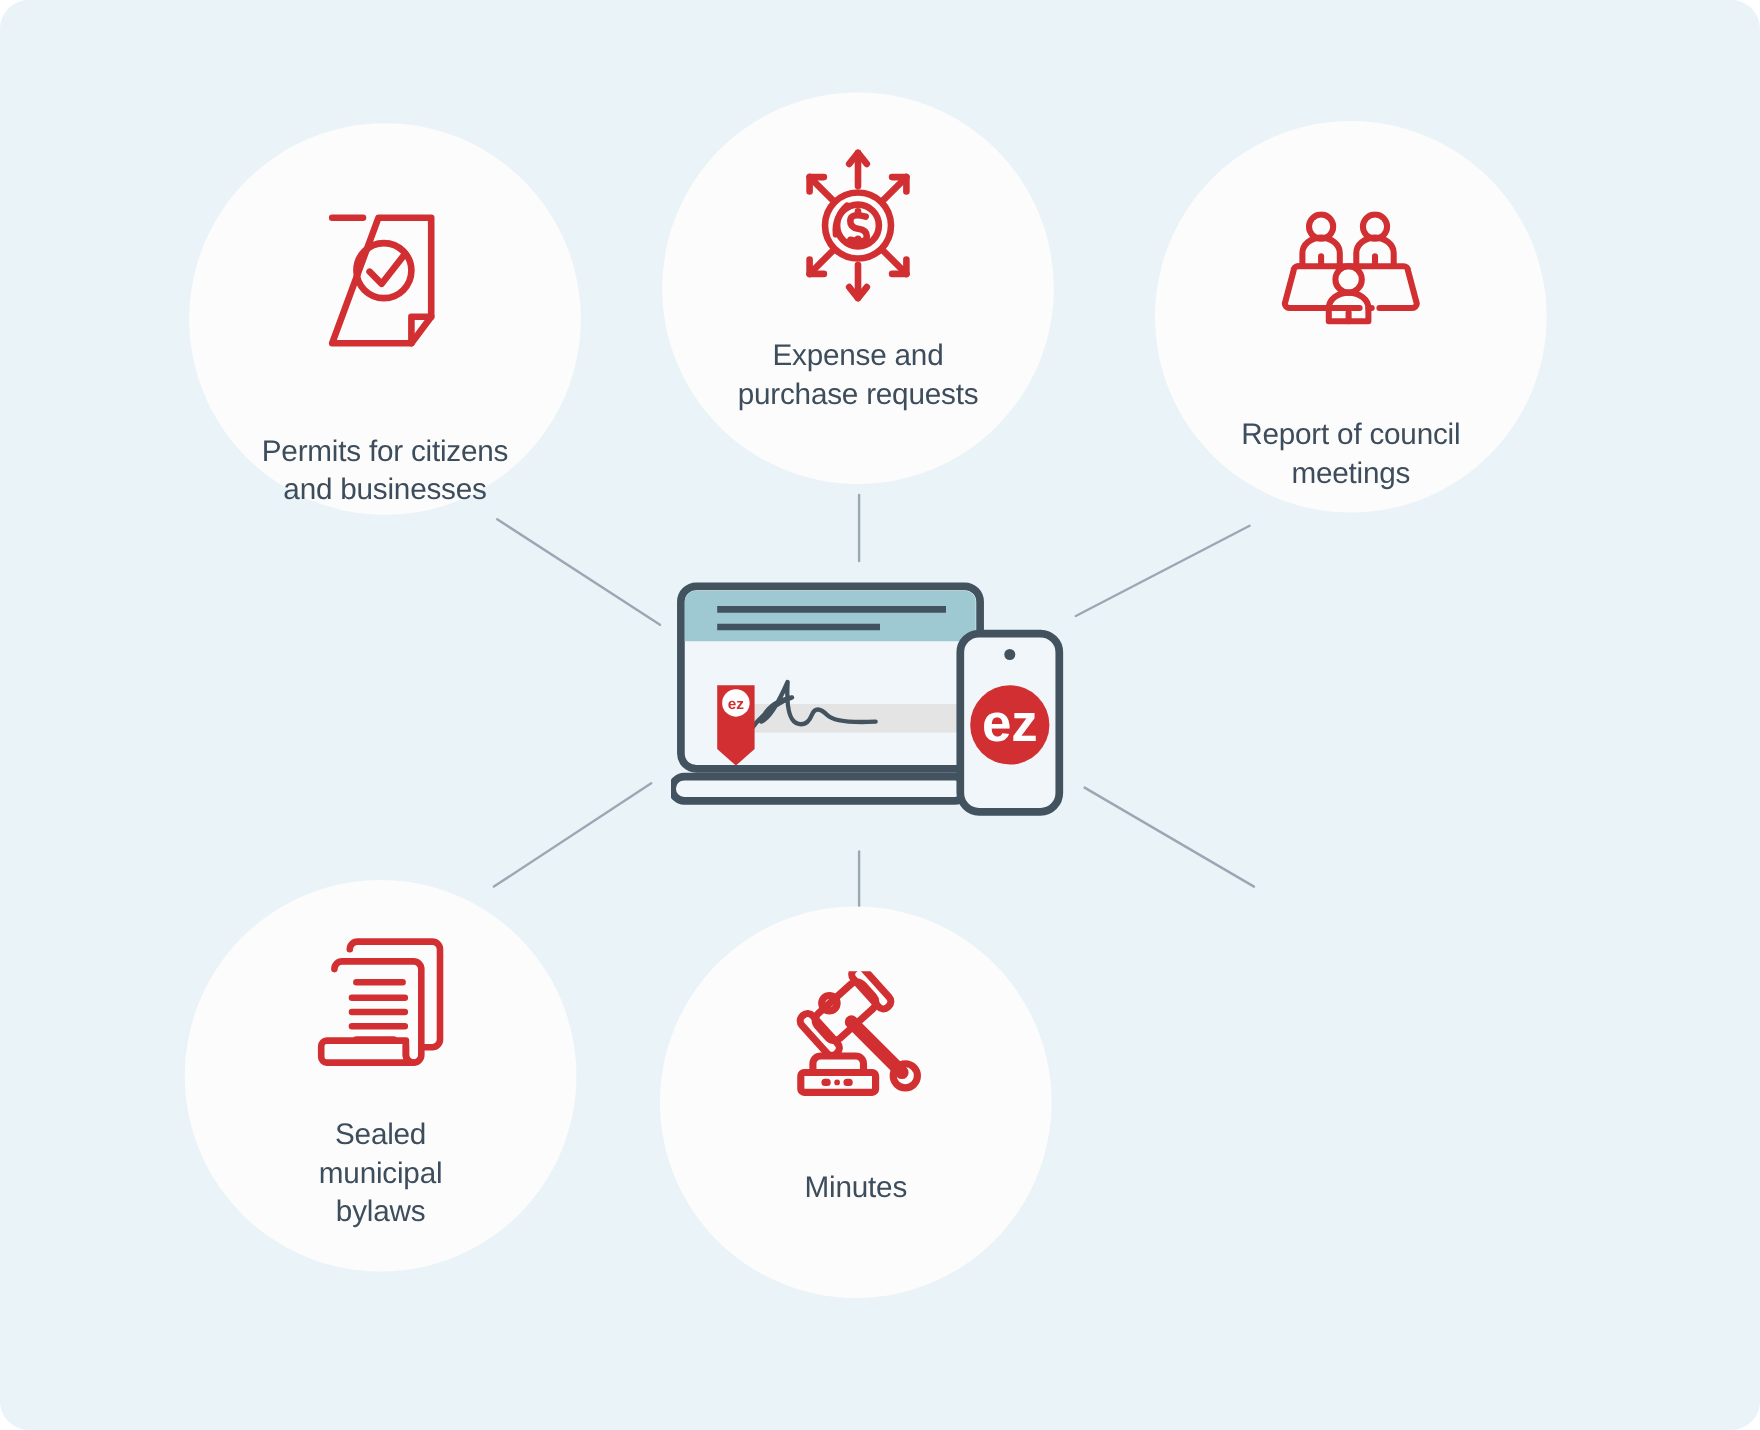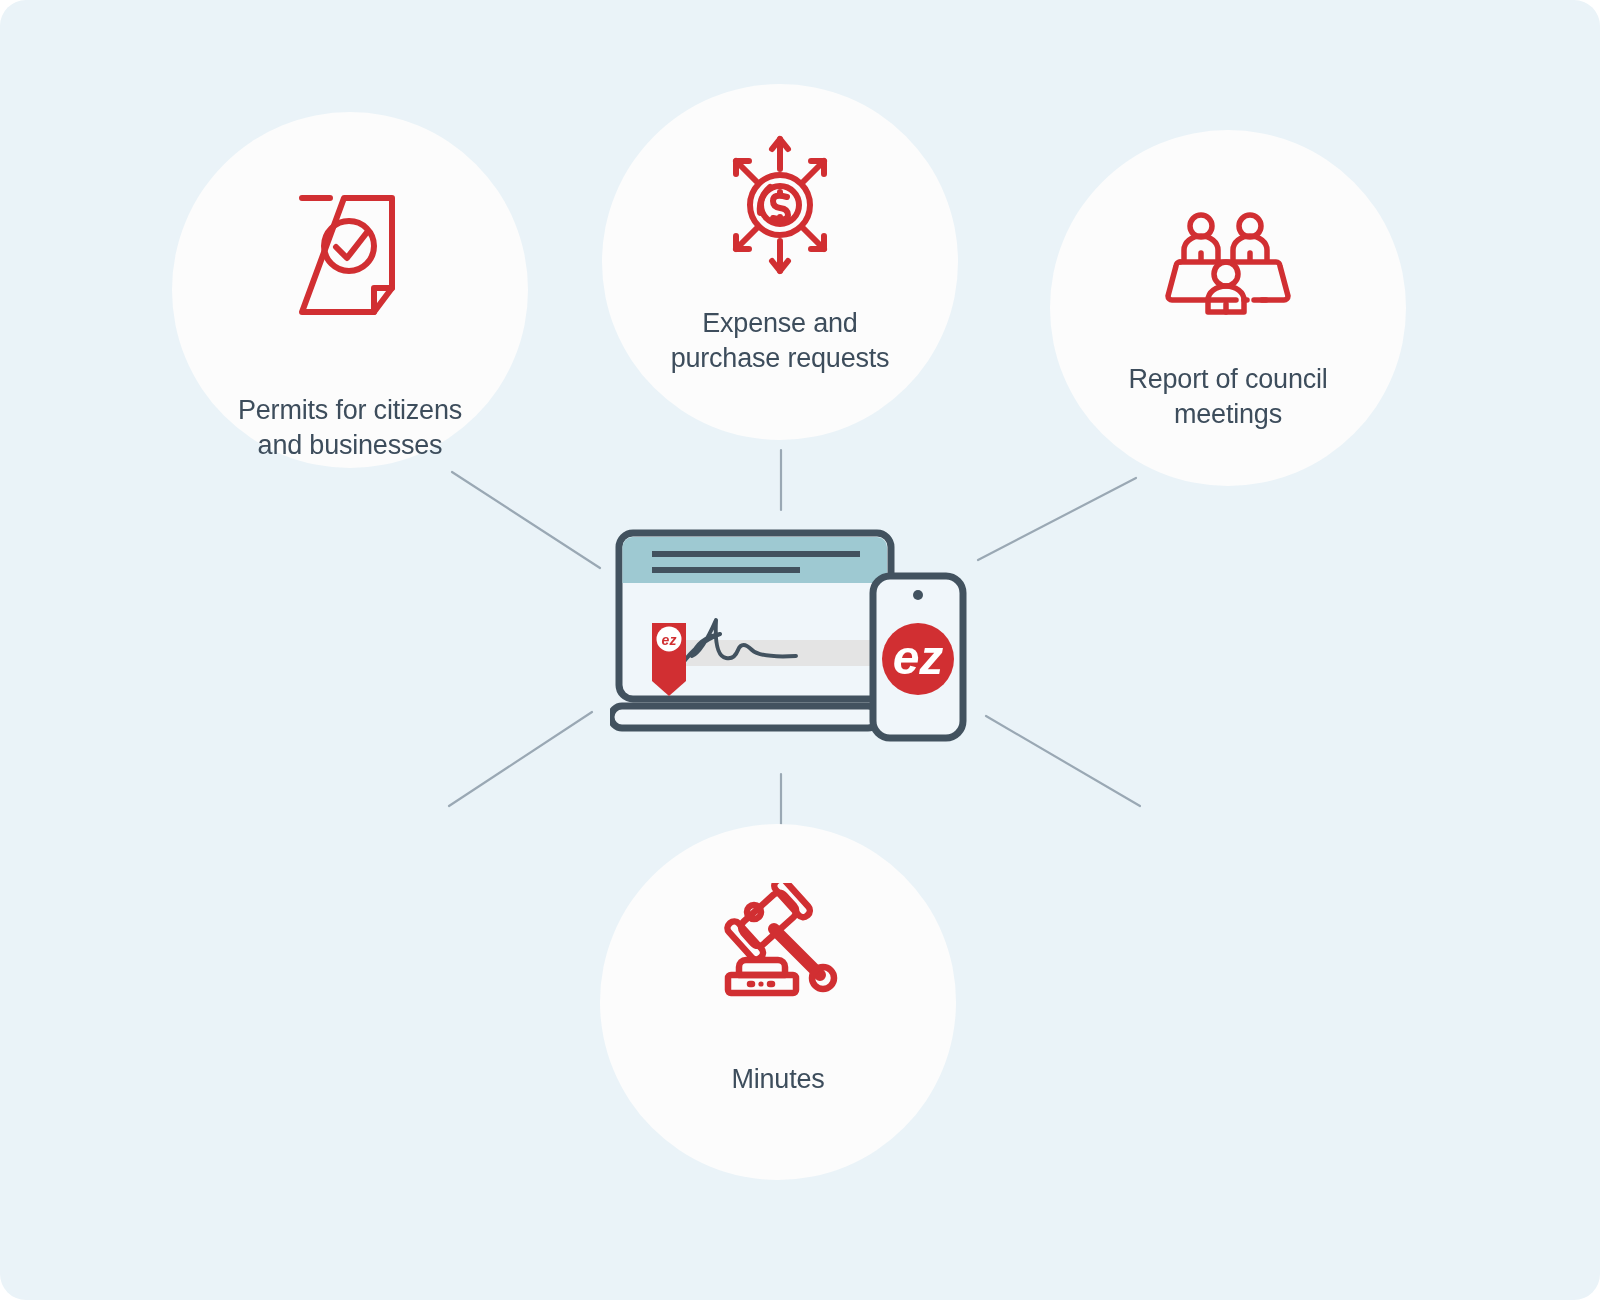--- a/index.html
+++ b/index.html
@@ -55,21 +55,21 @@
     font-size: 27px;
     line-height: 1.30;
     letter-spacing: -0.2px;
     padding: 0 22px;
     white-space: pre-line;
   }
 
   
   #node-permits        { left: 172px;  top: 112px; gap: 47px;  }
   #node-expense        { left: 602px;  top: 84px;   }
-  #node-council        { left: 1050px; top: 130px;  }
+  #node-council        { left: 1050px; top: 110px; gap: 36px;  }
   #node-bylaws         { left: 168px;  top: 800px;  }
   #node-minutes        { left: 600px;  top: 824px;  }
   #node-agreements     { left: 1048px; top: 800px;  }
 
   #node-permits .node-icon     { padding-top: 78px; }
   #node-expense .node-icon     { padding-top: 56it; padding-top: 56px; }
   #node-council .node-icon     { padding-top: 72px; }
   #node-bylaws .node-icon      { padding-top: 46px; }
   #node-minutes .node-icon     { padding-top: 56px; }
   #node-agreements .node-icon  { padding-top: 36px; }
@@ -81,21 +81,20 @@
   #node-minutes .node-label    { padding-top: 52px; }
   #node-agreements .node-label { padding-top: 62px; }
 
   
   #center-devices {
     position: absolute;
     left: 610px;
     top: 528px;
     width: 380px;
     height: 230px;
-    font-style: italic;
   }
 </style>
 </head>
 <body>
 
 <div id="canvas">
 
   <svg id="connectors" viewBox="0 0 1600 1300" xmlns="http://www.w3.org/2000/svg">
     <g stroke="#9aa8b4" stroke-width="2.2" fill="none" stroke-linecap="round">
       <line x1="452" y1="472" x2="600" y2="568"></line>
@@ -170,20 +169,37 @@
 
         <circle cx="68" cy="62" r="12"></circle>
         <path d="M50 100 V88 a18 14 0 0 1 36 0 V100 Z"></path>
         <path d="M68 100 V92"></path>
       </svg>
     </div>
     <div class="node-label">Report of council
 meetings</div>
   </div>
 
+  <div class="node" id="node-bylaws">
+    <div class="node-icon">
+      <svg width="128" height="140" viewBox="0 0 128 140" xmlns="http://www.w3.org/2000/svg" fill="none" stroke="#d12f32" stroke-width="6" stroke-linecap="round" stroke-linejoin="round">
+
+        <path d="M36 22 a7 7 0 0 1 7 -7 H111 a7 7 0 0 1 7 7 V104 a7 7 0 0 1 -7 7 H104"></path>
+
+        <path d="M22 40 a7 7 0 0 1 7 -7 H94 a7 7 0 0 1 7 7 V118 a7 7 0 0 1 -7 7 a7 7 0 0 1 -7 -7 V110"></path>
+
+        <path d="M10 110 a5 5 0 0 1 5 -5 H87 V118 a7 7 0 0 0 7 7 H15 a5 5 0 0 1 -5 -5 Z"></path>
+
+        <path d="M42 52 H84 M38 66 H86 M38 79 H86 M38 92 H86 M42 104 H76"></path>
+      </svg>
+    </div>
+    <div class="node-label">Sealed
+municipal
+bylaws</div>
+  </div>
 
   <div class="node" id="node-minutes">
     <div class="node-icon">
       <svg width="132" height="124" viewBox="0 0 132 124" xmlns="http://www.w3.org/2000/svg" fill="none" stroke="#d12f32" stroke-width="6.5" stroke-linecap="round" stroke-linejoin="round">
 
         <g transform="rotate(-42 60 40)">
           <rect x="32" y="20" width="56" height="30" rx="8"></rect>
           <rect x="22" y="12" width="13" height="46" rx="6"></rect>
           <rect x="85" y="12" width="13" height="46" rx="6"></rect>
         </g>

